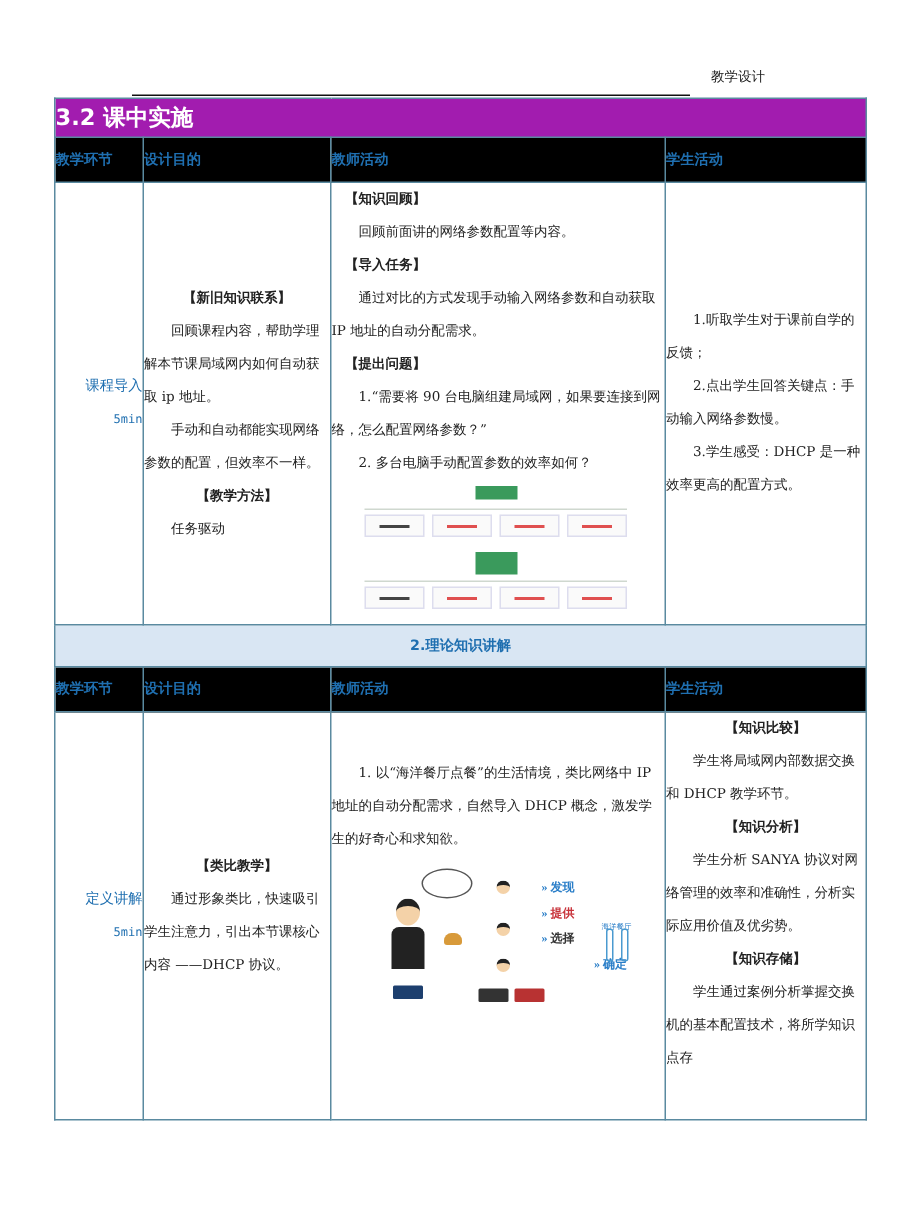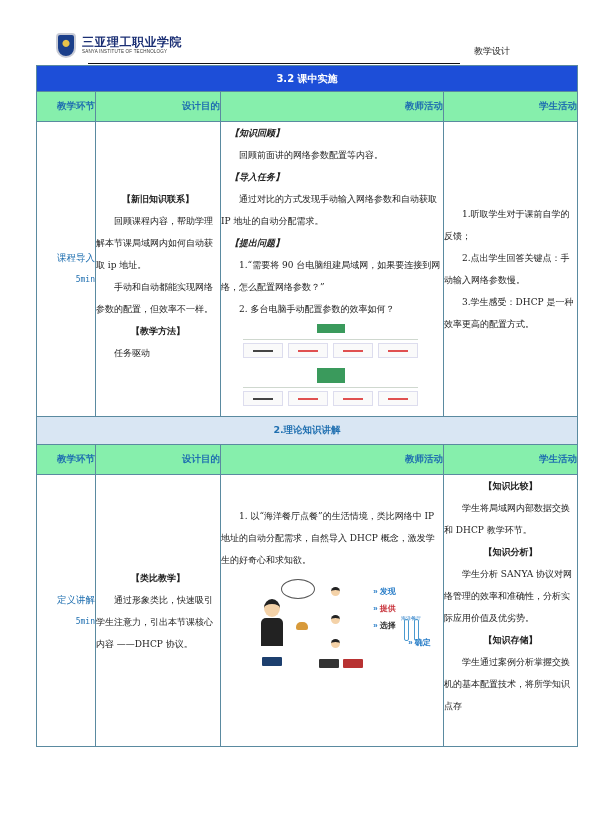--- a/index.html
+++ b/index.html
@@ -7,60 +7,53 @@
   .header{position:absolute;left:0;top:0;width:600px;height:66px;}
   .logo{position:absolute;left:56px;top:33px;display:flex;align-items:center;}
   .shield{width:20px;height:25px;border-radius:4px 4px 10px 10px;background:radial-gradient(circle at 50% 40%,#e8c34a 0 3px,#1b3f8a 4px);border:2px solid #c9ccd6;box-sizing:border-box;}
   .logo-text{margin-left:6px;display:flex;flex-direction:column;}
   .logo-cn{font-family:"DejaVu Sans","Liberation Sans",sans-serif;font-weight:bold;font-size:12px;color:#1b2f74;letter-spacing:0.5px;line-height:13px;}
   .logo-en{font-family:"Liberation Sans",sans-serif;font-size:4.5px;color:#333;letter-spacing:0.2px;line-height:6px;}
   .doc-label{position:absolute;left:474px;top:45px;font-size:9px;color:#222;}
   .header-rule{position:absolute;left:88px;top:63px;width:372px;height:1px;background:#111;}
   .tbl{position:absolute;left:36px;top:65px;width:541px;border-collapse:collapse;table-layout:fixed;}
   .tbl td{border:1px solid #5a8aa0;padding:0;vertical-align:middle;}
-  .sec-title{background:#1d4ed8;color:#fff;font-family:"DejaVu Sans","Liberation Sans",sans-serif;font-weight:bold;font-size:10px;text-align:center;height:25px;}
+  .sec-title{background:#a21caf;color:#fff;font-family:"DejaVu Sans","Liberation Sans",sans-serif;font-weight:bold;font-size:15px;text-align:left;height:25px;}
   .sub-title{background:#d9e6f3;color:#1f6fb0;font-family:"DejaVu Sans","Liberation Sans",sans-serif;font-weight:bold;font-size:9.5px;text-align:center;height:27px;}
-  .col-head{background:#86efac;color:#1f6fb0;font-family:"DejaVu Sans","Liberation Sans",sans-serif;font-weight:bold;font-size:9.5px;text-align:right;height:29px;}
+  .col-head{background:#000000;color:#1f6fb0;font-family:"DejaVu Sans","Liberation Sans",sans-serif;font-weight:bold;font-size:9.5px;text-align:left;height:29px;}
   .stage{text-align:right;color:#1f6fb0;font-family:"DejaVu Sans","Liberation Sans",sans-serif;font-size:9.5px;line-height:22px;}
   .stage .dur{font-family:"DejaVu Sans Mono","Liberation Mono",monospace;font-size:8px;}
   .cell{padding:0 5px;font-size:9px;line-height:22px;}
   .cell p{margin:0;text-indent:2em;}
   .cell .h{text-indent:0;text-align:center;font-weight:bold;}
-  .cell .h2{text-indent:1em;font-weight:bold;font-style:italic;}
+  .cell .h2{text-indent:1em;font-weight:bold;}
   .flow{margin:4px 0 2px 22px;width:175px;}
   .flow .top{width:28px;height:9px;background:#3a9a5c;margin:0 auto 6px;}
   .flow .row{display:flex;justify-content:space-between;border-top:1px solid #cfd8cf;padding-top:3px;margin-bottom:10px;}
   .flow .box{width:38px;height:13px;border:1px solid #dde;background:#fafafa;display:flex;align-items:center;justify-content:center;}
   .flow .box i{display:block;width:20px;height:2px;background:#e05050;}
   .flow .box i.k{background:#444;}
   .flow .top2{width:28px;height:15px;background:#3a9a5c;margin:0 auto 4px;}
   .illus{position:relative;margin:6px 0 0 20px;width:200px;height:100px;}
   .person{position:absolute;left:20px;top:22px;width:22px;height:50px;}
   .person .head{width:16px;height:18px;border-radius:50%;background:#f4d2a8;border-top:5px solid #222;margin:0 auto;box-sizing:border-box;}
   .person .body{width:22px;height:28px;background:#222;border-radius:5px 5px 0 0;margin-top:1px;}
   .bubble{position:absolute;left:40px;top:2px;width:32px;height:18px;border:1px solid #555;border-radius:50%;background:#fff;}
   .tag{position:absolute;height:9px;width:20px;border-radius:1px;}
-  .verb{position:absolute;left:132px;font-family:Liberation Mono, monospace;font-weight:bold;font-size:8px;line-height:10px;}
+  .verb{position:absolute;left:120px;font-family:Liberation Serif, serif;font-weight:bold;font-size:8px;line-height:10px;}
   .verb b{color:#2a7ec8;margin-right:2px;}
   .resto{position:absolute;left:160px;top:30px;font-family:"DejaVu Sans","Liberation Sans",sans-serif;font-size:5px;color:#2a7ec8;}
   .fork{position:absolute;width:3px;height:20px;border:1px solid #4a9ad0;border-radius:2px;}
   .small-p{position:absolute;width:9px;height:9px;border-radius:50%;background:#f4d2a8;border-top:3px solid #222;box-sizing:border-box;}
   .burger{position:absolute;left:55px;top:45px;width:12px;height:8px;background:#d89a3a;border-radius:5px 5px 2px 2px;}
 </style>
 </head>
 <body>
 
 <div class="header">
-  <div class="logo">
-    <div class="shield"></div>
-    <div class="logo-text">
-      <span class="logo-cn">三亚理工职业学院</span>
-      <span class="logo-en">SANYA INSTITUTE OF TECHNOLOGY</span>
-    </div>
-  </div>
   <div class="doc-label">教学设计</div>
   <div class="header-rule"></div>
 </div>
 
 <table class="tbl">
   <colgroup>
     <col style="width:59px">
       <col style="width:125px">
       <col style="width:223px">
       <col style="width:134px">

